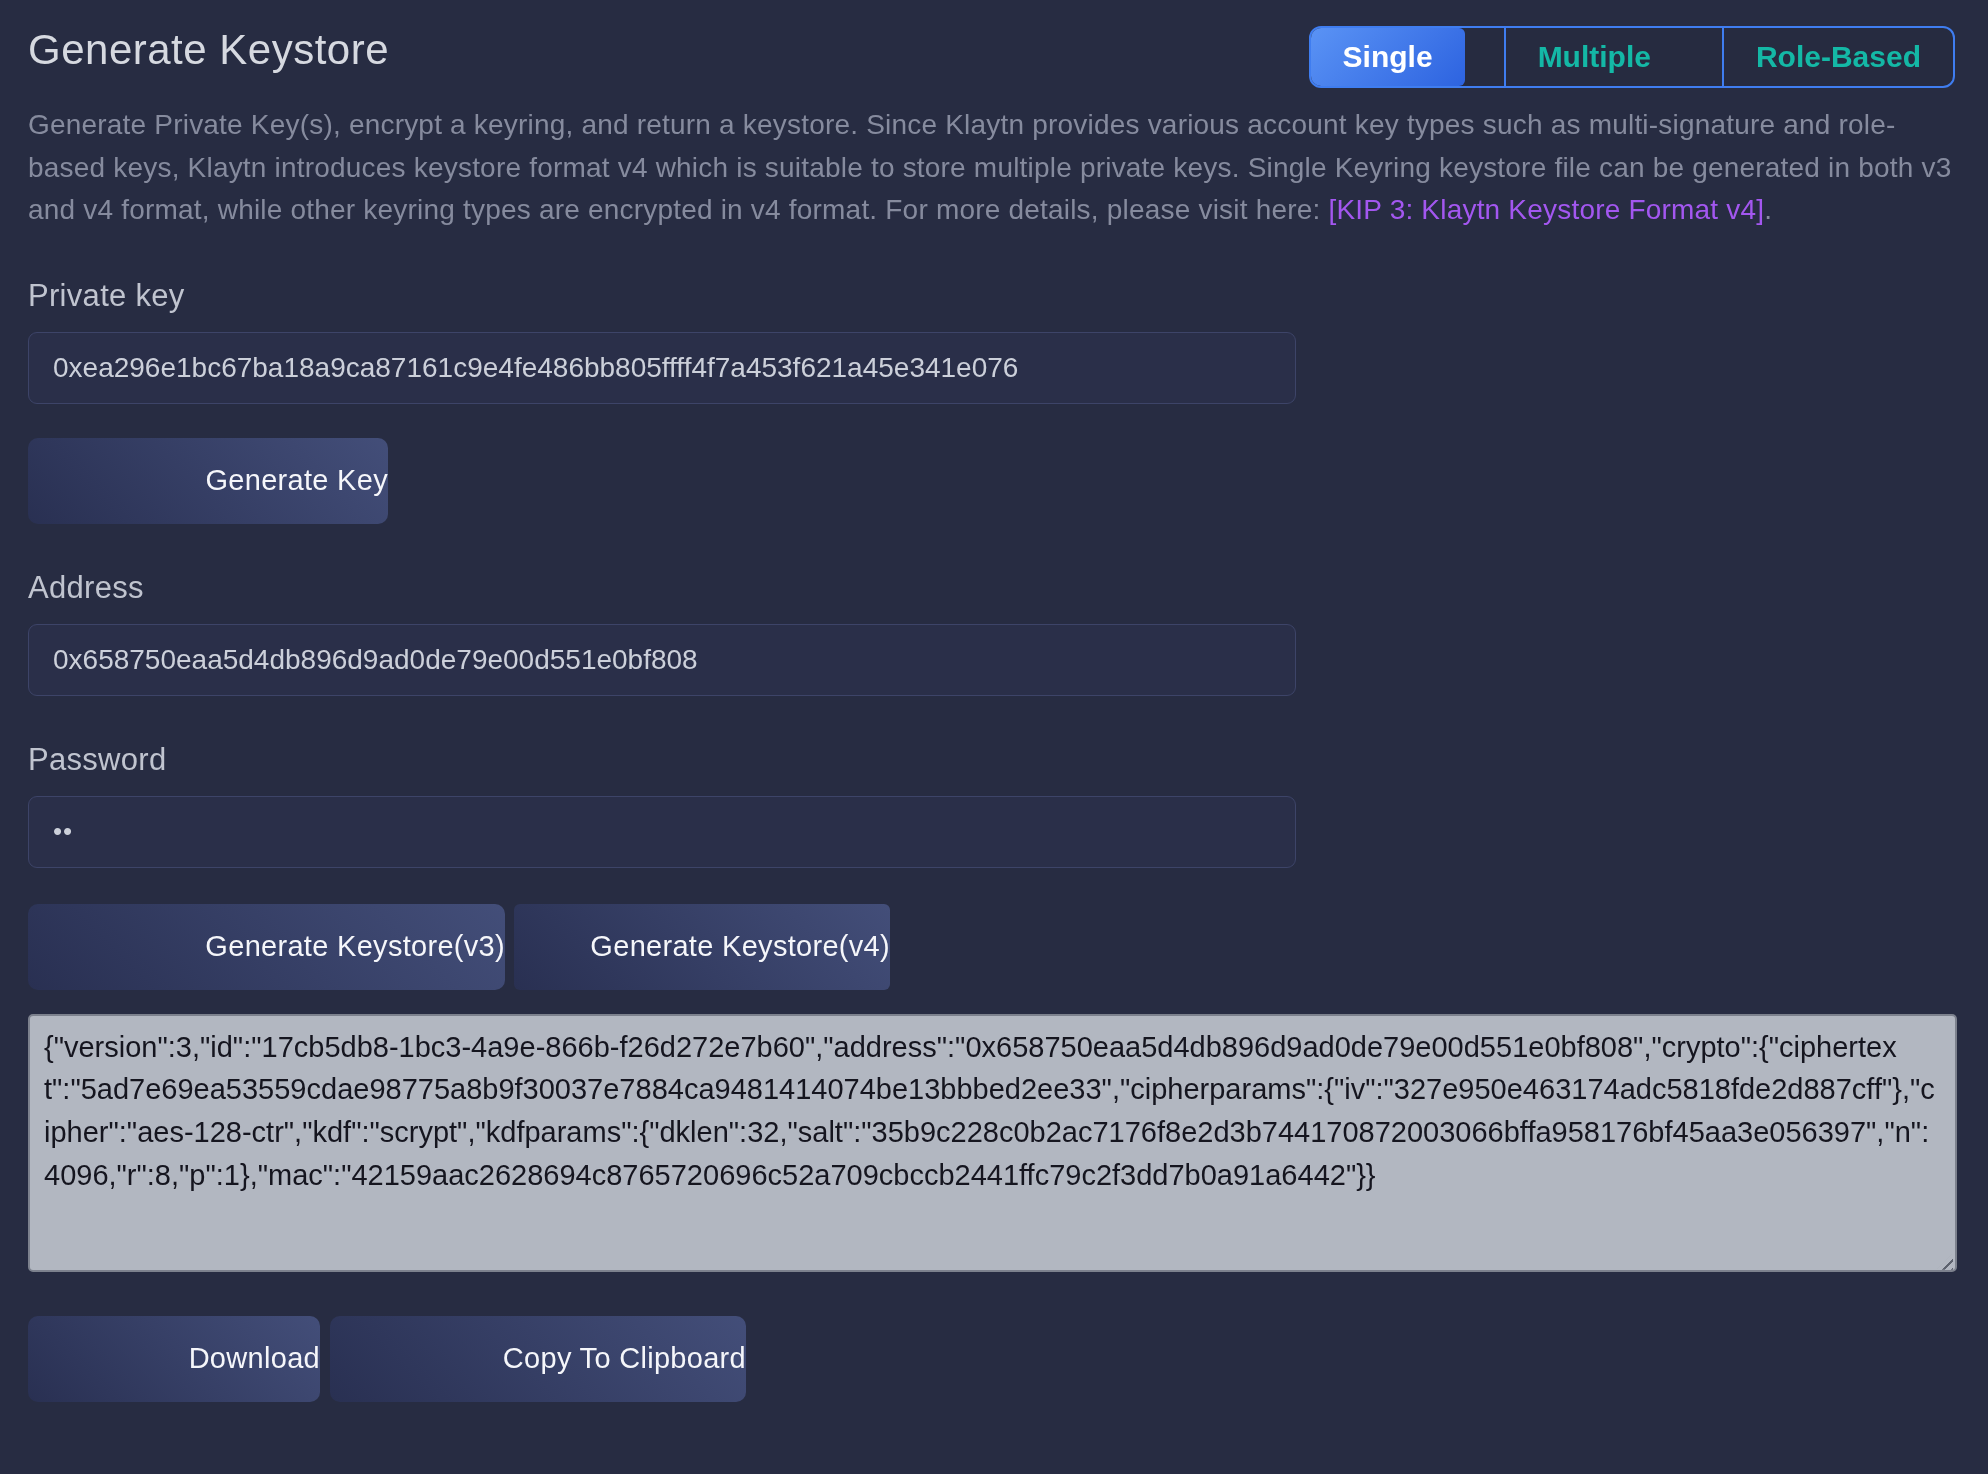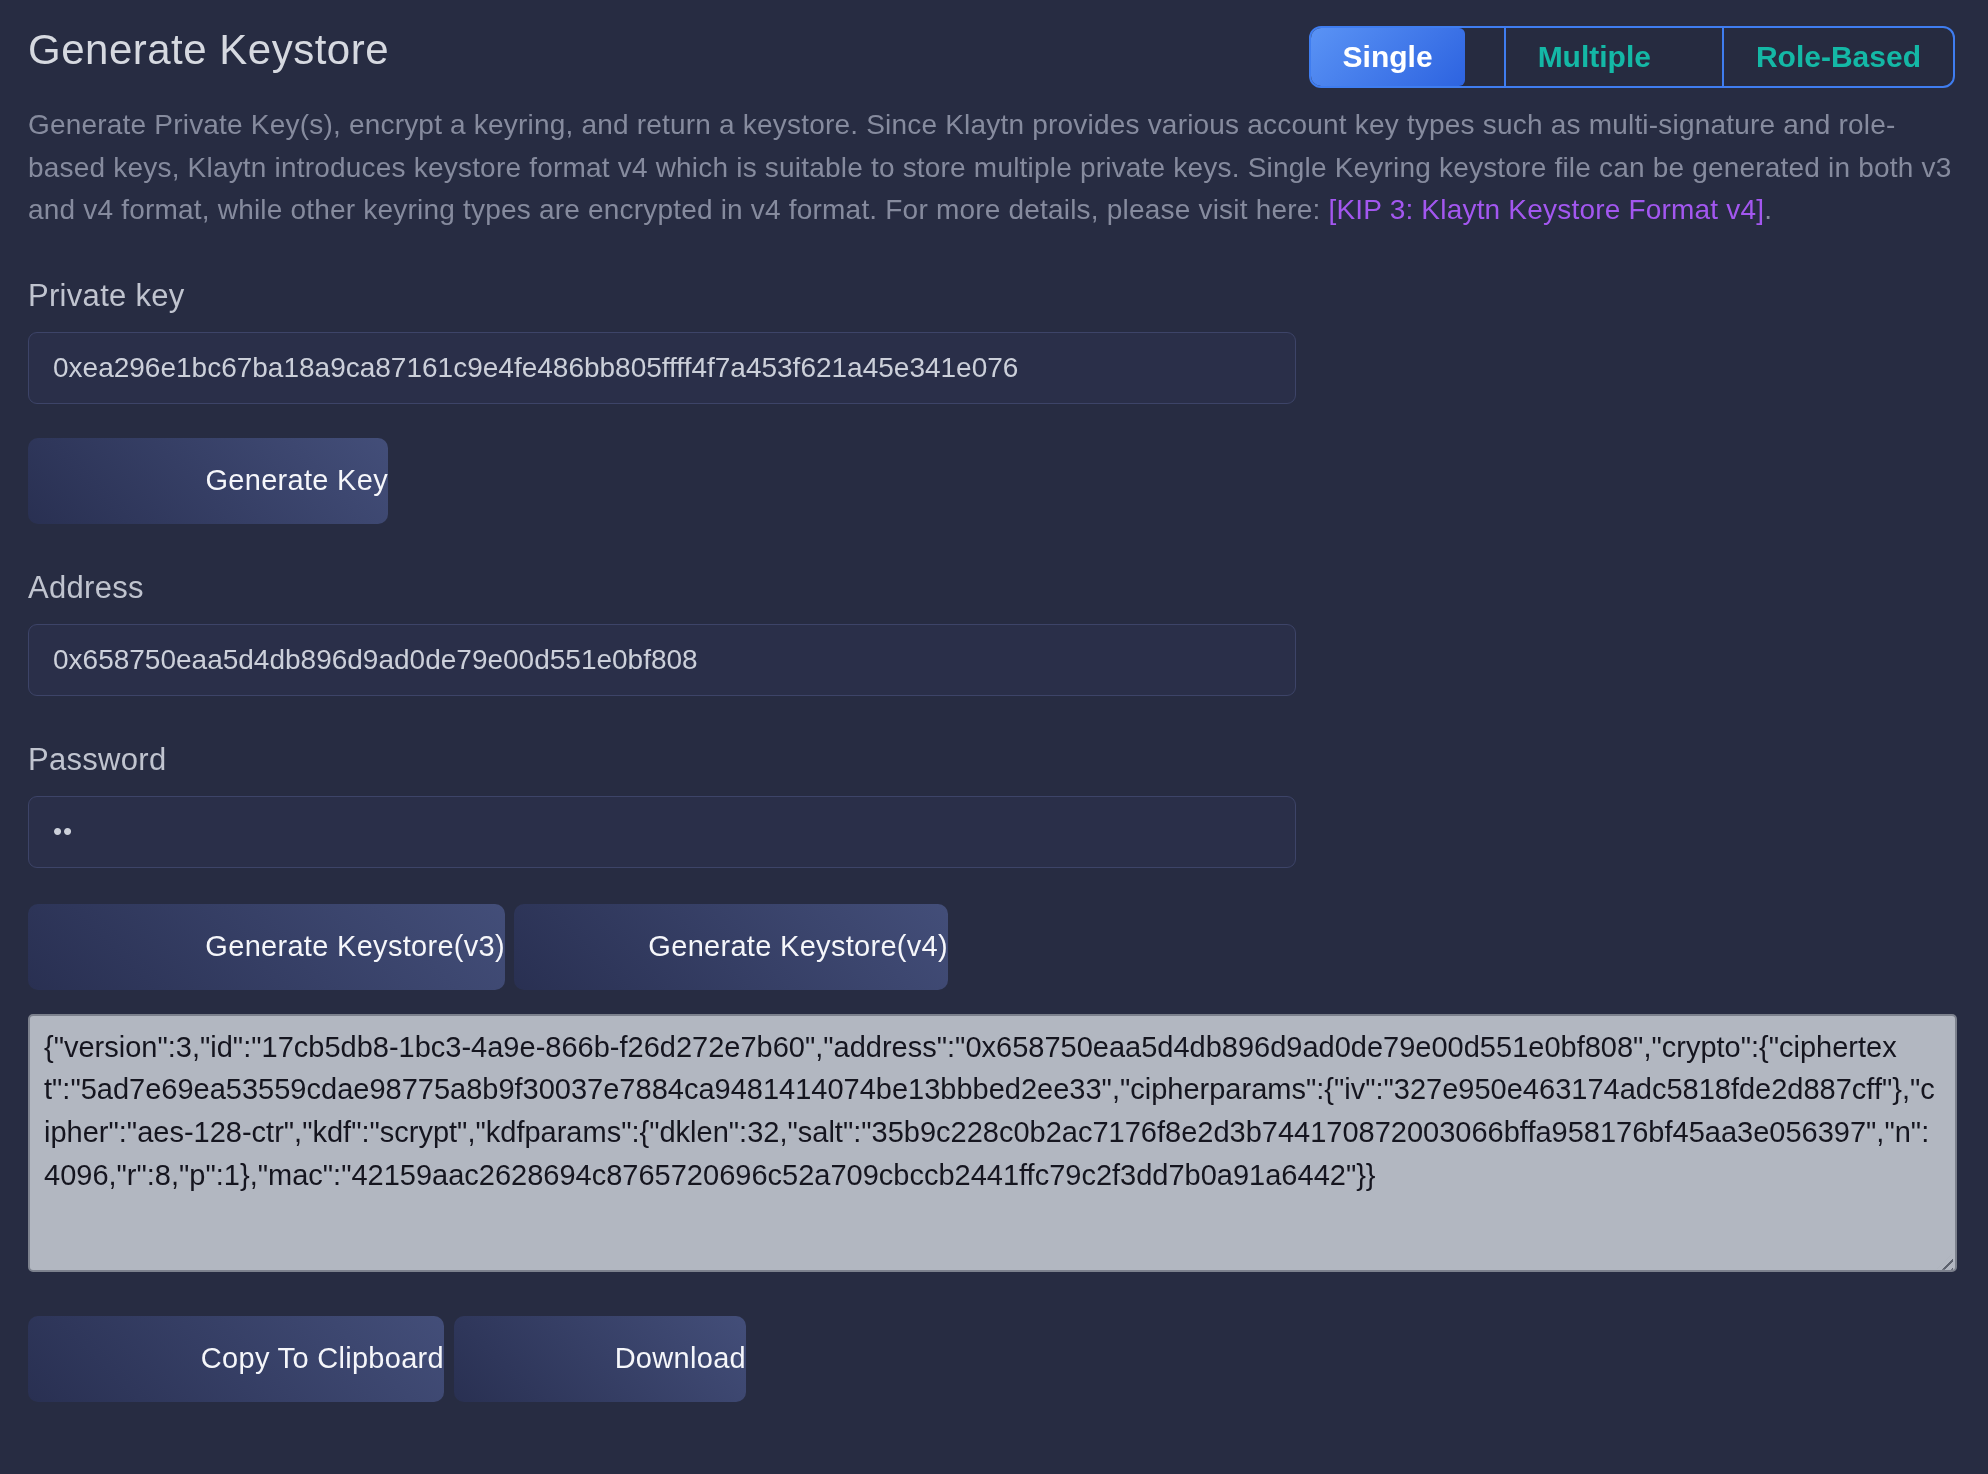--- a/index.html
+++ b/index.html
@@ -90,21 +90,21 @@
     font-family: "Liberation Sans", "DejaVu Sans", sans-serif;
     font-size: 29px;
     font-weight: 400;
     cursor: pointer;
     letter-spacing: 0.3px;
     text-align: right;
   }
   .btn-generate-key { margin-top: 34px; width: 360px; }
   .btn-row { margin-top: 36px; display: flex; gap: 9px; }
   .btn-v3 { width: 477px; }
-  .btn-v4 { width: 434px; }
+  .btn-v4 { width: 376px; border-radius: 6px; }
   .bottom-row { margin-top: 40px; display: flex; gap: 10px; }
   .btn-copy { width: 416px; }
   .btn-download { width: 292px; }
   
   .keystore-wrap { position: relative; margin-top: 24px; width: 1929px; }
   .keystore-output {
     width: 1929px;
     height: 258px;
     resize: none;
     background: #b2b7c1;
@@ -160,18 +160,18 @@
   <button class="btn btn-v3">Generate Keystore(v3)</button>
   <button class="btn btn-v4">Generate Keystore(v4)</button>
 </div>
 
 <div class="keystore-wrap">
   <textarea class="keystore-output" spellcheck="false" style="">{"version":3,"id":"17cb5db8-1bc3-4a9e-866b-f26d272e7b60","address":"0x658750eaa5d4db896d9ad0de79e00d551e0bf808","crypto":{"ciphertext":"5ad7e69ea53559cdae98775a8b9f30037e7884ca9481414074be13bbbed2ee33","cipherparams":{"iv":"327e950e463174adc5818fde2d887cff"},"cipher":"aes-128-ctr","kdf":"scrypt","kdfparams":{"dklen":32,"salt":"35b9c228c0b2ac7176f8e2d3b744170872003066bffa958176bf45aa3e056397","n":4096,"r":8,"p":1},"mac":"42159aac2628694c8765720696c52a709cbccb2441ffc79c2f3dd7b0a91a6442"}}</textarea>
   <div class="resize-grip"></div>
 </div>
 
 <div class="bottom-row">
+  <button class="btn btn-download">Download</button>
   <button class="btn btn-copy">Copy To Clipboard</button>
-  <button class="btn btn-download">Download</button>
 </div>
 
 
 
 
 </body></html>

